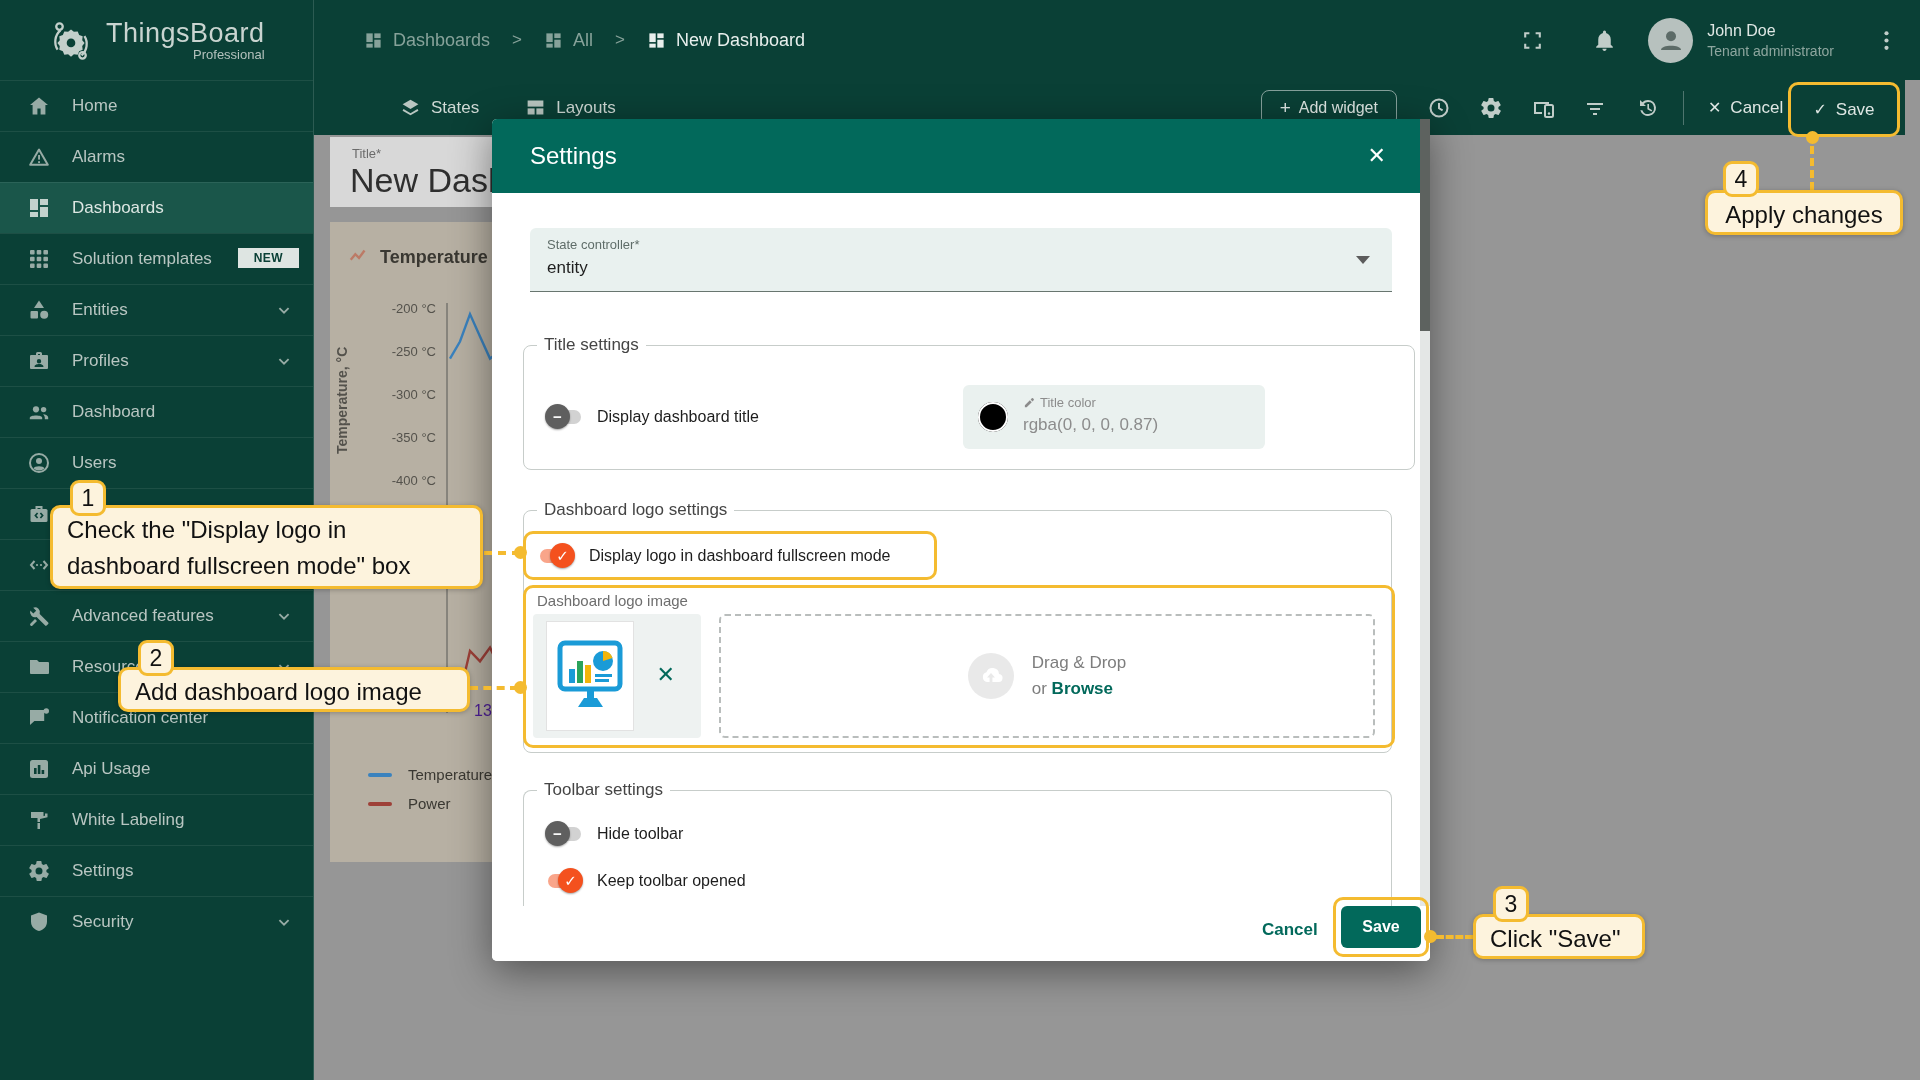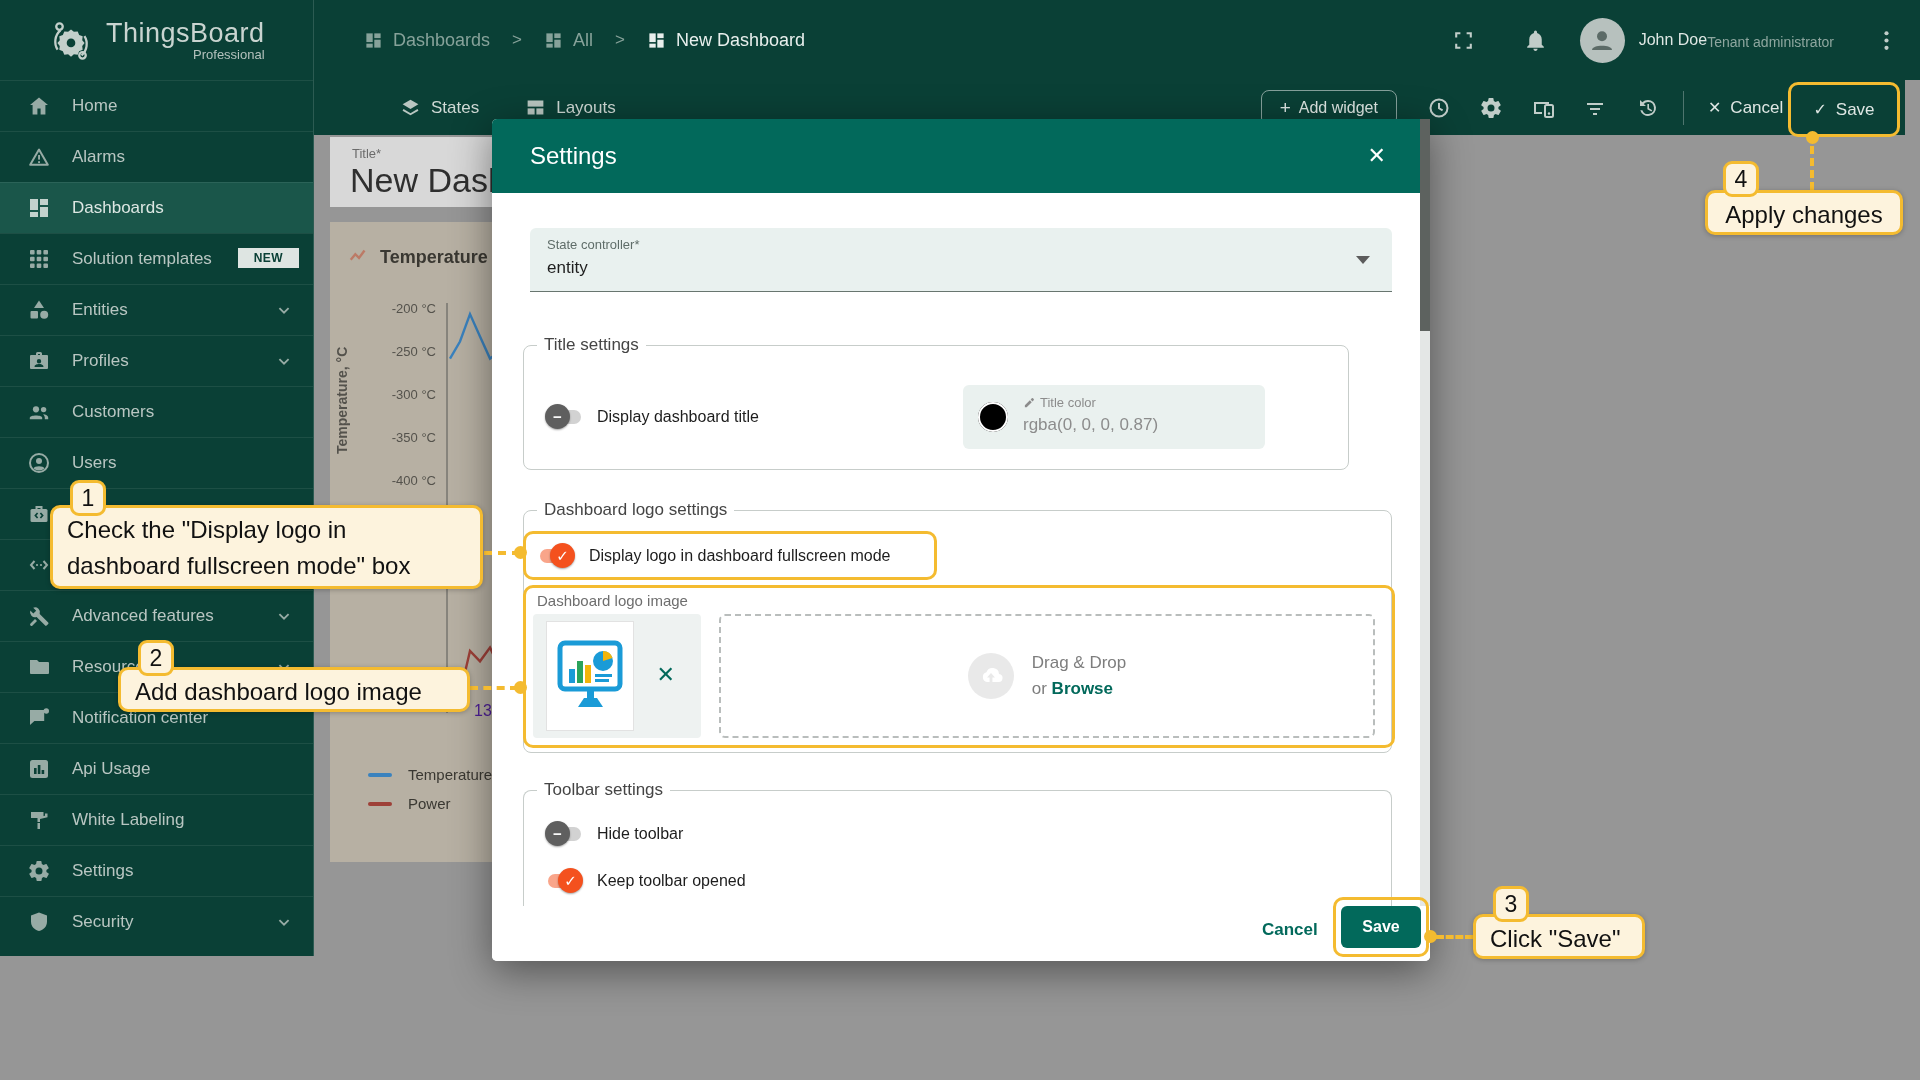--- a/index.html
+++ b/index.html
@@ -1,20 +1,20 @@
 <!DOCTYPE html>
 <html><head>
 <meta charset="utf-8">
 <style>
   html,body{margin:0;padding:0;background:#2b2b2b;}
   *{box-sizing:border-box;font-family:"Liberation Sans","DejaVu Sans",sans-serif;}
   .app{position:relative;width:1920px;height:1080px;overflow:hidden;background:#969696;}
 
   
-  .sidebar{position:absolute;left:0;top:0;width:314px;height:956px;background:#0a4036;z-index:5;border-right:1px solid rgba(255,255,255,.14);}
+  .sidebar{position:absolute;left:0;top:0;width:314px;height:1080px;background:#0a4036;z-index:5;border-right:1px solid rgba(255,255,255,.14);}
   .logo-area{height:80px;display:flex;align-items:center;padding-left:48px;gap:12px;}
   .logo-mark{width:46px;height:46px;color:#c3cfcb;}
   .brand-text{display:flex;flex-direction:column;}
   .brand-name{font-size:27px;color:#c9d4d0;letter-spacing:.5px;}
   .brand-tier{font-size:13px;color:#b4c2bd;align-self:flex-end;margin-top:-2px;}
   .side-nav{position:absolute;top:80px;left:0;right:0;}
   .side-item{position:relative;height:51px;display:flex;align-items:center;padding-left:27px;gap:21px;color:#b9c6c2;border-top:1px solid rgba(255,255,255,.08);cursor:pointer;}
   .side-item.selected{background:#1a564a;color:#dde7e3;}
   .s-icon{width:24px;height:24px;color:#97aba5;flex:none;display:flex;}
   .s-icon svg{width:24px;height:24px;}
@@ -30,21 +30,21 @@
   .crumb{display:flex;align-items:center;gap:10px;color:#87a29a;font-size:18px;}
   .crumb.current{color:#e9efed;}
   .crumb-icon{width:19px;height:19px;display:flex;}
   .crumb-icon svg{width:19px;height:19px;}
   .crumb-sep{color:#87a29a;font-size:17px;padding:0 6px;}
   .top-right{position:absolute;right:0;top:0;height:80px;display:flex;align-items:center;}
   .tb-iconbtn{width:44px;height:44px;display:flex;align-items:center;justify-content:center;color:#c1cdc9;cursor:pointer;}
   .tb-iconbtn svg{width:25px;height:25px;}
   .avatar{width:45px;height:45px;border-radius:50%;background:#b7c1be;color:#5c6b67;display:flex;align-items:center;justify-content:center;margin:0 14px 0 22px;}
   .avatar svg{width:30px;height:30px;}
-  .user-block{display:flex;flex-direction:row;margin-right:18px;}
+  .user-block{display:flex;flex-direction:column;margin-right:18px;}
   .user-name{font-size:16px;color:#dfe7e4;}
   .user-role{font-size:14px;color:#8ea69f;margin-top:3px;}
   .fullscreen-btn{margin-right:28px;}
   .dots-btn{margin:0 12px;}
 
   
   .dtoolbar{position:absolute;left:314px;top:80px;right:15px;height:55px;background:#0a4036;z-index:3;}
   .dt-left{position:absolute;left:86px;top:0;height:55px;display:flex;align-items:center;gap:46px;}
   .dt-tab{display:flex;align-items:center;gap:10px;color:#cfd9d5;font-size:17px;cursor:pointer;}
   .dt-tab svg{width:21px;height:21px;color:#b9c6c1;}
@@ -82,21 +82,21 @@
   .modal-title{color:#fff;font-size:24px;font-weight:500;margin-left:38px;}
   .modal-close{position:absolute;right:44px;top:0;height:74px;display:flex;align-items:center;color:#fff;font-size:22px;cursor:pointer;}
   .mscroll{position:absolute;right:0;top:0;bottom:0;width:10px;background:#e4e7e6;border-radius:0 5px 5px 0;}
   .mscroll-thumb{position:absolute;top:0;left:0;width:10px;height:212px;background:#5d625f;}
   .field{position:absolute;left:38px;top:109px;width:862px;height:64px;background:#e9f1ef;border-radius:6px 6px 0 0;border-bottom:1px solid #68756f;cursor:pointer;}
   .field-label{position:absolute;left:17px;top:9px;font-size:13px;color:#5f6d69;}
   .field-value{position:absolute;left:17px;top:30px;font-size:17px;color:#1f1f1f;}
   .field-arrow{position:absolute;right:22px;top:28px;width:0;height:0;border-left:7px solid transparent;border-right:7px solid transparent;border-top:8px solid #5c5c5c;}
   .fieldset{position:absolute;border:1px solid #c7cdca;border-radius:8px;}
   .fs-legend{position:absolute;left:13px;top:-11px;background:#fff;padding:0 7px;font-size:17px;color:#454545;}
-  .fs1{left:31px;top:226px;width:826px;height:125px;}
+  .fs1{left:31px;top:226px;width:892px;height:125px;}
   .fs2{left:31px;top:391px;width:869px;height:243px;}
   .fs3{left:31px;top:671px;width:869px;height:116px;border-bottom:none;border-radius:8px 8px 0 0;}
   .toggle{position:relative;width:38px;height:25px;flex:none;}
   .toggle .track{position:absolute;left:3px;top:6px;width:33px;height:14px;border-radius:7px;}
   .toggle .thumb{position:absolute;top:0;width:25px;height:25px;border-radius:50%;display:flex;align-items:center;justify-content:center;color:#fff;font-size:15px;font-weight:bold;box-shadow:0 1px 2px rgba(0,0,0,.35);}
   .toggle.off .track{background:#d2d2d2;}
   .toggle.off .thumb{left:0;background:#5f5f5f;}
   .toggle.off .thumb::after{content:"\2212";}
   .toggle.on .track{background:#f9a58a;}
   .toggle.on .thumb{right:0;background:#f4511e;}
@@ -238,21 +238,21 @@
         </div>
         <div class="side-item">
           <span class="s-icon">
             <svg viewBox="0 0 24 24" fill="currentColor">
               <circle cx="9" cy="9.3" r="3.1"></circle>
               <path d="M2.8 17.8c0-3 12.4-3 12.4 0v1.4H2.8z"></path>
               <circle cx="16.6" cy="9.6" r="2.7"></circle>
               <path d="M16 14.2c2.8.3 5.2 1.4 5.2 3.2v1.8h-3.4v-1.4c0-1.4-.7-2.6-1.8-3.6z"></path>
             </svg>
           </span>
-          <span class="s-label">Customers</span>
+          <span class="s-label">Dashboard</span>
         </div>
         <div class="side-item">
           <span class="s-icon">
             <svg viewBox="0 0 24 24">
               <circle cx="12" cy="12" r="9" fill="none" stroke="currentColor" stroke-width="2"></circle>
               <circle cx="12" cy="10" r="3" fill="currentColor"></circle>
               <path d="M6.4 17.6c1.2-3.2 10-3.2 11.2 0a9 9 0 0 1-11.2 0z" fill="currentColor"></path>
             </svg>
           </span>
           <span class="s-label">Users</span>

